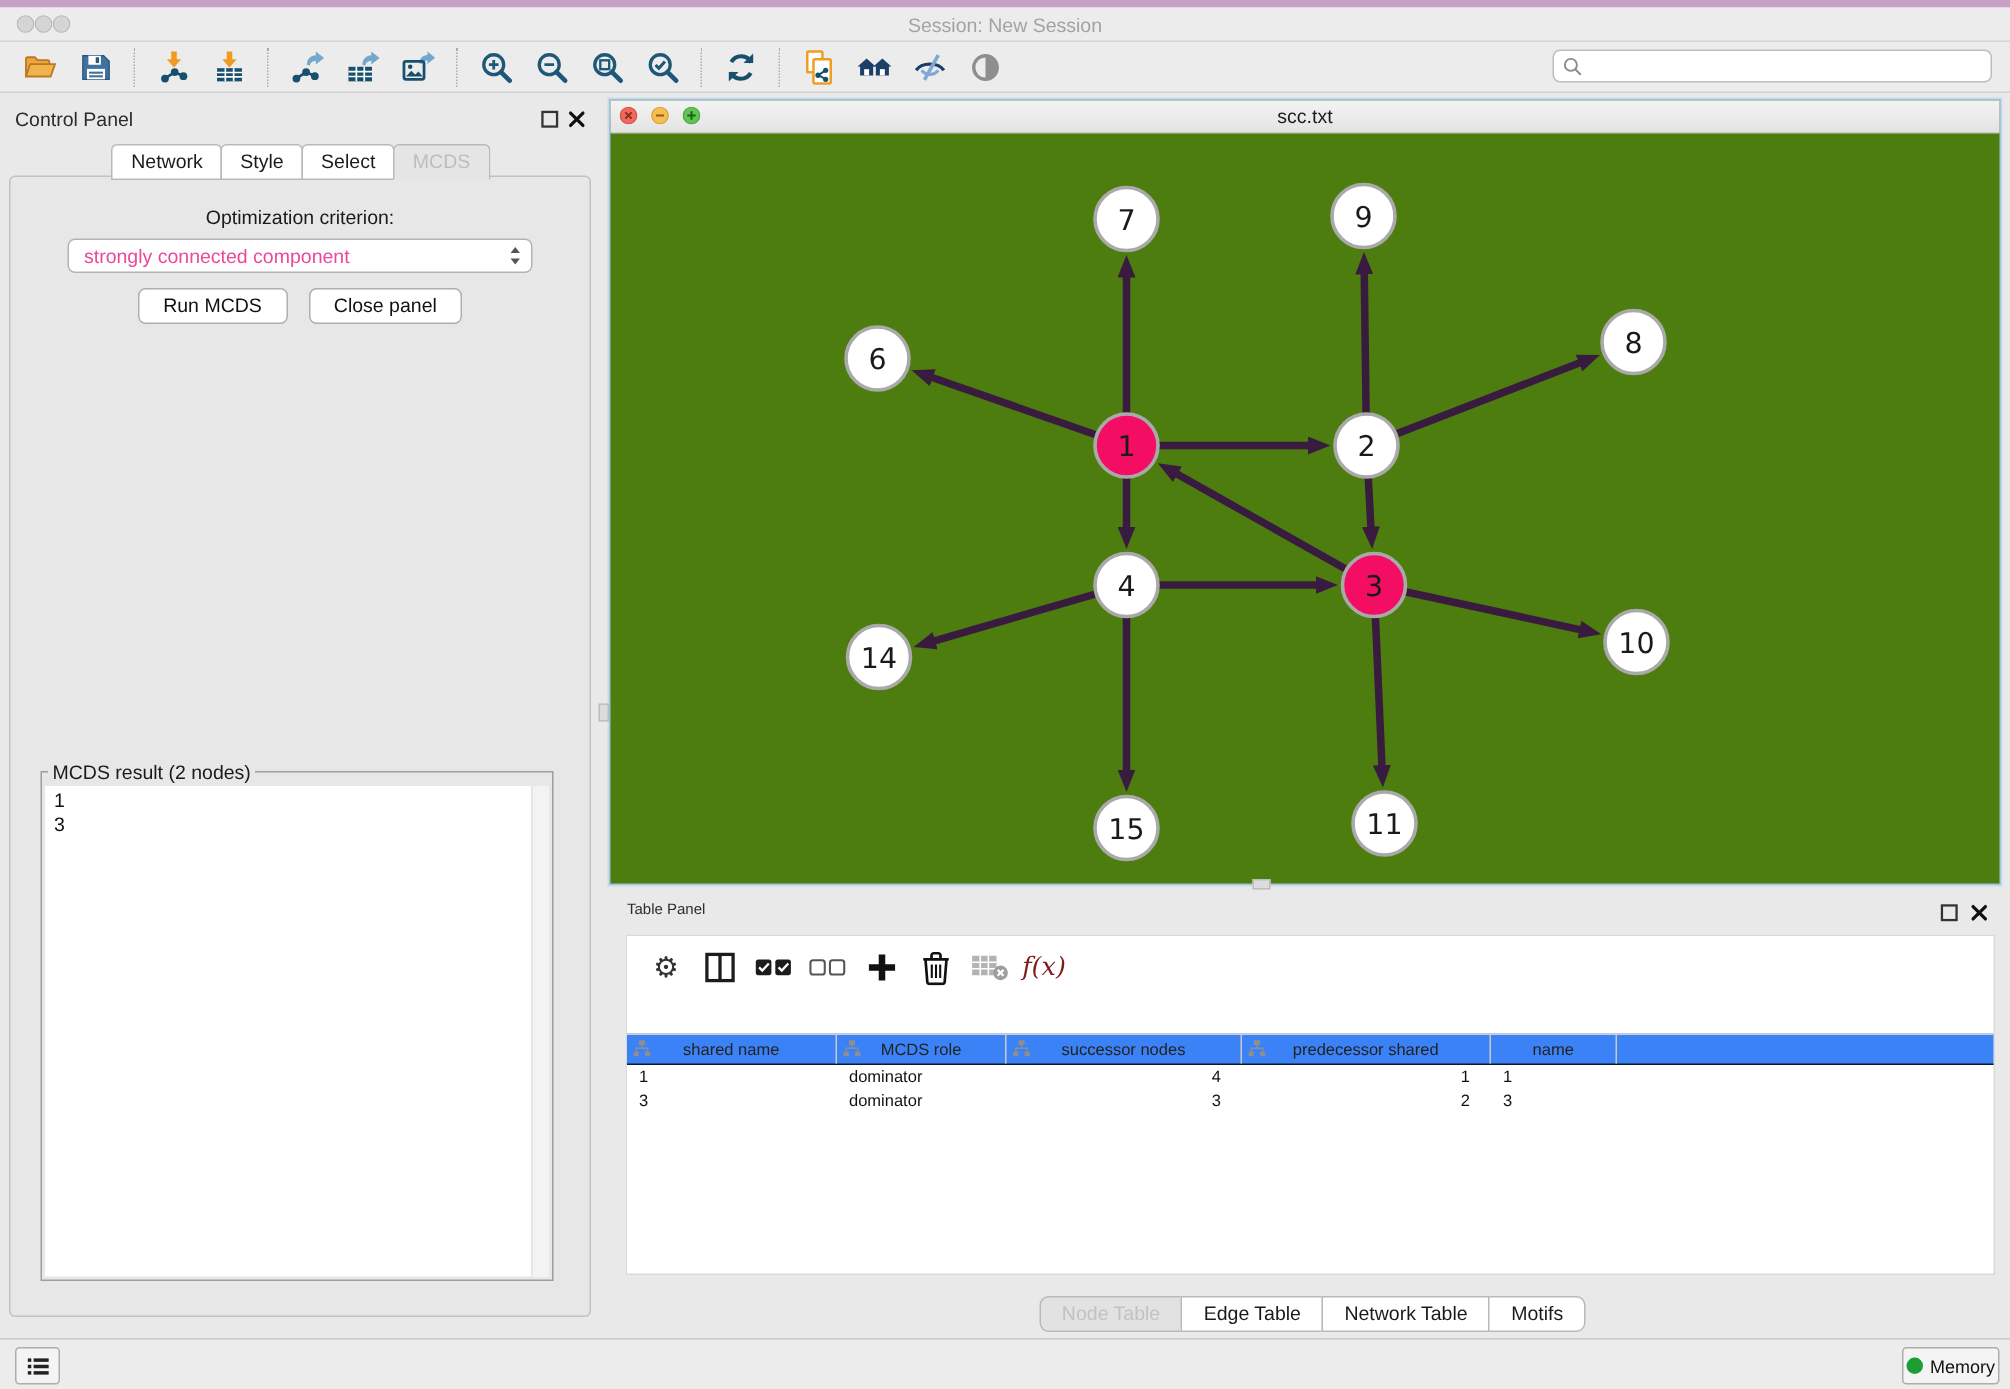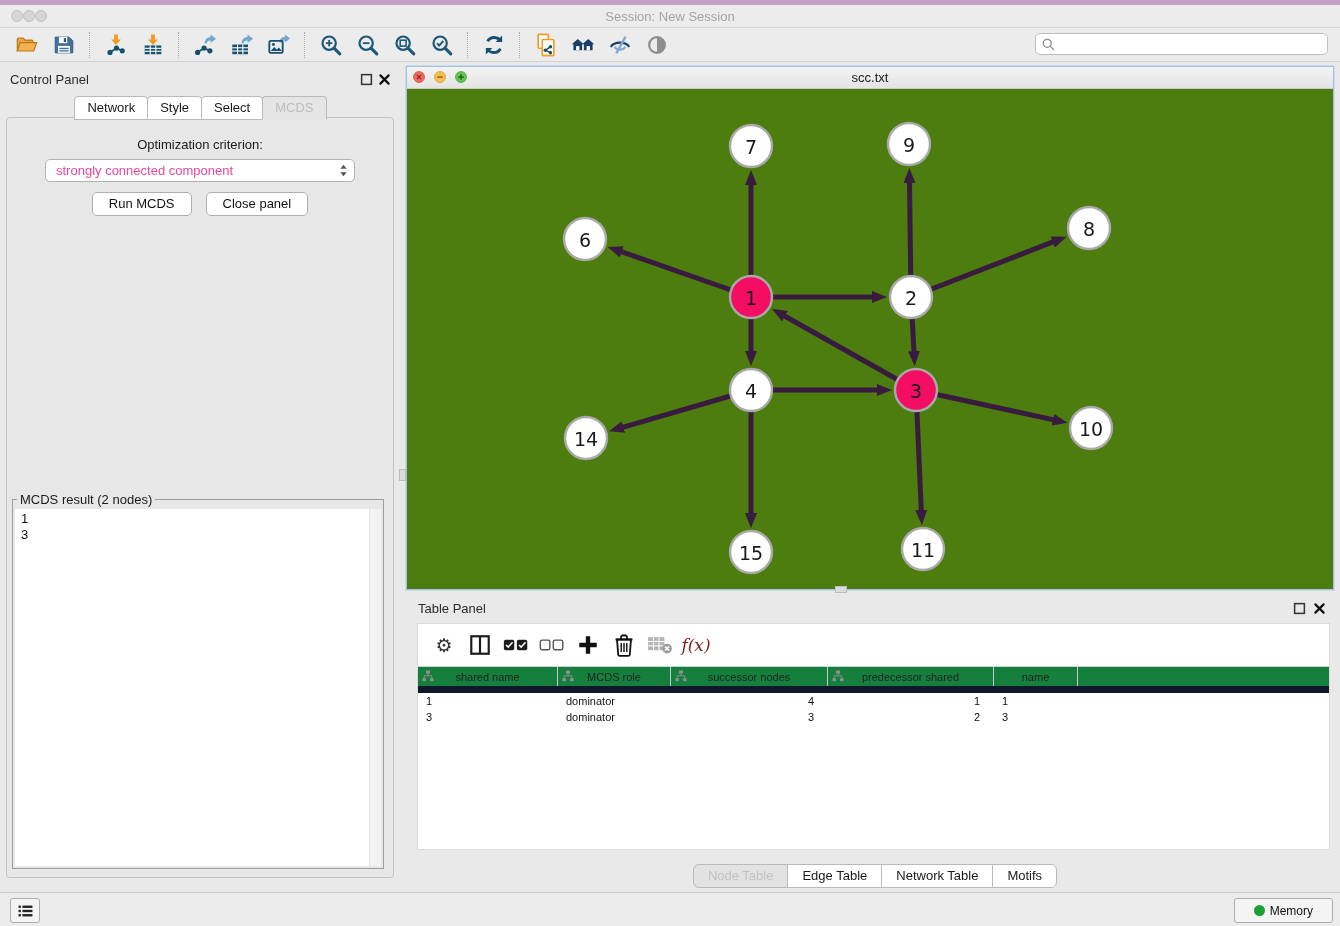--- a/index.html
+++ b/index.html
@@ -29,59 +29,59 @@
   .cp-tabs{position:absolute;left:0;top:34px;width:100%;display:flex;justify-content:center;z-index:2;}
   .cp-tab{font-size:13px;color:#1a1a1a;background:#fff;border:1px solid #B9B9B9;padding:3px 12px 4px;margin-right:-1px;border-radius:4px 4px 0 0;cursor:default;}
   .cp-tab.active{background:#E5E5E5;color:#BDBDBD;border-bottom-color:#E5E5E5;}
   .cp-pane{position:absolute;left:6px;right:6px;top:55px;bottom:14px;background:#E7E7E7;border:1px solid #C2C2C2;border-radius:4px;}
   .opt-label{position:absolute;left:0;right:0;top:19px;text-align:center;font-size:13px;color:#1a1a1a;}
   .criterion-select{position:absolute;left:38px;top:41px;width:310px;height:23px;background:#fff;border:1px solid #B3B3B3;border-radius:5px;box-sizing:border-box;display:flex;align-items:center;padding:0 6px 0 10px;}
   .criterion-select .val{flex:1;font-size:13px;color:#ec4899;}
   .criterion-select svg{width:9px;height:15px;flex:0 0 auto;}
   .cp-buttons{position:absolute;left:0;right:0;top:74px;display:flex;justify-content:center;gap:14px;}
   .cp-btn{background:#fff;border:1px solid #AFAFAF;border-radius:5px;font-size:13px;color:#111;padding:3px 16px 4px;cursor:default;}
-  .result-fieldset{position:absolute;left:5px;right:9px;top:374px;bottom:8px;border:1px solid #9E9E9E;margin:0;padding:2px;background:#E7E7E7;}
+  .result-fieldset{position:absolute;left:5px;right:9px;top:374px;bottom:8px;border:1px solid #9E9E9E;margin:15px;padding:2px;background:#E7E7E7;}
   .result-fieldset legend{font-size:13px;color:#1a1a1a;padding:0 3px;margin-left:2px;}
   .result-area{position:relative;width:100%;height:100%;background:#fff;box-sizing:border-box;overflow:hidden;}
   .result-lines{padding:2px 6px;font-size:13px;line-height:16px;color:#111;}
   .result-scroll{position:absolute;right:0;top:0;width:11px;height:100%;background:#F3F3F3;border-left:1px solid #E2E2E2;}
   
   .net-window{position:absolute;left:406px;top:66px;width:928px;height:524px;background:#4d7c0f;border:1px solid #9FC4E3;box-sizing:border-box;box-shadow:0 0 0 1px rgba(158,196,227,.35);}
   .net-titlebar{position:relative;height:21px;background:linear-gradient(#F3F3F3,#E4E4E4);border-bottom:1px solid #C9C9C9;}
   .net-tl{position:absolute;top:4px;width:12px;height:12px;}
   .net-tl svg{display:block;width:12px;height:12px;}
   .net-title{position:absolute;left:0;right:0;top:3px;text-align:center;font-size:13px;color:#1a1a1a;}
   #graph-svg{position:absolute;left:0;top:21px;}
   
   .table-panel{position:absolute;left:406px;top:596px;width:934px;height:296px;background:#E9E9E9;}
-  .tp-title{position:absolute;left:12px;top:5px;font-size:13px;color:#2b2b2b;}
+  .tp-title{position:absolute;left:12px;top:5px;font-size:10px;color:#2b2b2b;}
   .tp-ico{position:absolute;top:6px;width:13px;height:13px;}
   .tp-ico svg{width:13px;height:13px;display:block;}
   .tp-body{position:absolute;left:11px;top:27px;right:10px;height:227px;background:#fff;border:1px solid #DADADA;box-sizing:border-box;}
   .tp-toolbar{height:42px;display:flex;align-items:center;padding-left:8px;}
   .tp-tbtn{width:36px;height:30px;display:flex;align-items:center;justify-content:center;flex:0 0 auto;}
   .tp-tbtn svg{max-width:26px;max-height:24px;display:block;}
-  .tp-header{display:flex;height:19px;background:#15803d;border-top:1px solid #D0D0D0;border-bottom:7px solid #0f172a;font-size:11px;color:#222;}
+  .tp-header{display:flex;height:19px;background:#3b82f6;border-top:1px solid #D0D0D0;border-bottom:1px solid #0f172a;font-size:11px;color:#222;margin-top:23px;}
   .th{position:relative;display:flex;align-items:center;justify-content:center;border-right:1px solid #C9C9C9;box-sizing:border-box;}
   .th .col-icon{position:absolute;left:4px;top:3px;width:12px;height:12px;}
   .th .col-icon svg{width:12px;height:12px;display:block;}
   .th-fill{flex:1;border-right:none;}
   .tp-row{display:flex;height:16px;font-size:11px;color:#111;align-items:center;}
   .td{box-sizing:border-box;overflow:hidden;white-space:nowrap;}
   
   .tp-tabs{position:absolute;left:406px;top:864px;width:934px;display:flex;justify-content:center;}
   .tp-tab{font-size:13px;color:#1a1a1a;background:#fff;border:1px solid #B9B9B9;padding:3px 14px 4px;margin-left:-1px;cursor:default;}
   .tp-tab:first-child{border-radius:6px 0 0 6px;margin-left:4px;}
   .tp-tab:last-child{border-radius:0 6px 6px 0;}
   .tp-tab.active{background:#E2E2E2;color:#C2C2C2;}
   
   .statusbar{position:absolute;left:0;bottom:0;width:100%;height:34px;background:#ECECEC;border-top:1px solid #C9C9C9;box-sizing:border-box;}
   .status-left-btn{position:absolute;left:10px;top:5px;width:28px;height:23px;background:#F4F4F4;border:1px solid #ADADAD;border-radius:3px;display:flex;align-items:center;justify-content:center;}
   .status-left-btn svg{width:17px;height:14px;display:block;}
-  .memory-btn{position:absolute;right:7px;top:5px;height:23px;background:#F4F4F4;border:1px solid #ADADAD;border-radius:3px;display:flex;align-items:center;padding:0 19px;gap:5px;}
+  .memory-btn{position:absolute;right:7px;top:5px;height:23px;background:#F4F4F4;border:1px solid #ADADAD;border-radius:3px;display:flex;align-items:center;padding:0 2px;gap:5px;}
   .memory-dot{width:11px;height:11px;border-radius:50%;background:#1C9E35;}
   .memory-label{font-size:12px;color:#111;}
   
   .grip-v{position:absolute;left:399px;top:469px;width:7px;height:12px;background:#DCDCDC;border:1px solid #BDBDBD;box-sizing:border-box;}
   .grip-h{position:absolute;left:835px;top:586px;width:12px;height:7px;background:#DCDCDC;border:1px solid #BDBDBD;box-sizing:border-box;}
 </style>
 </head>
 <body>
 
 <div class="top-strip"></div>

